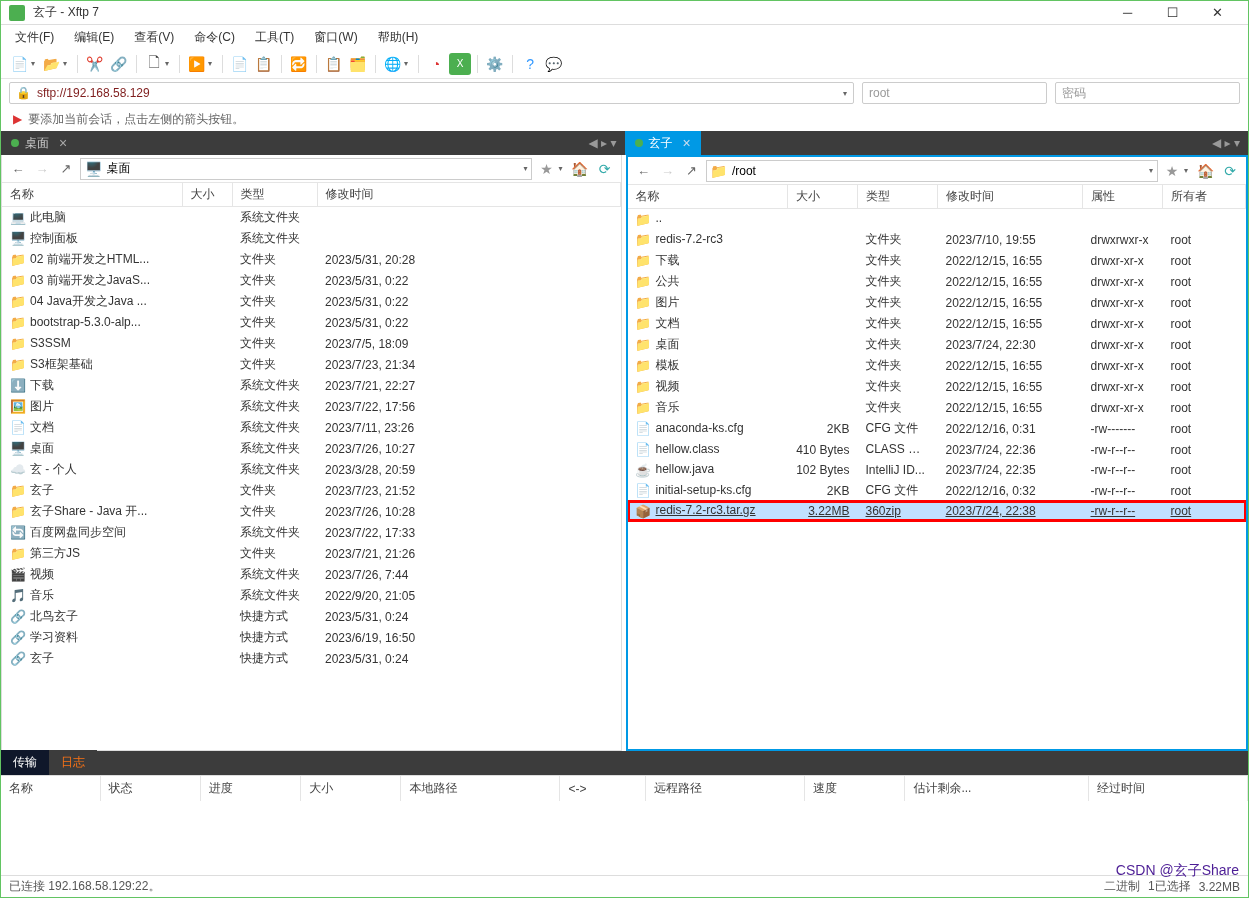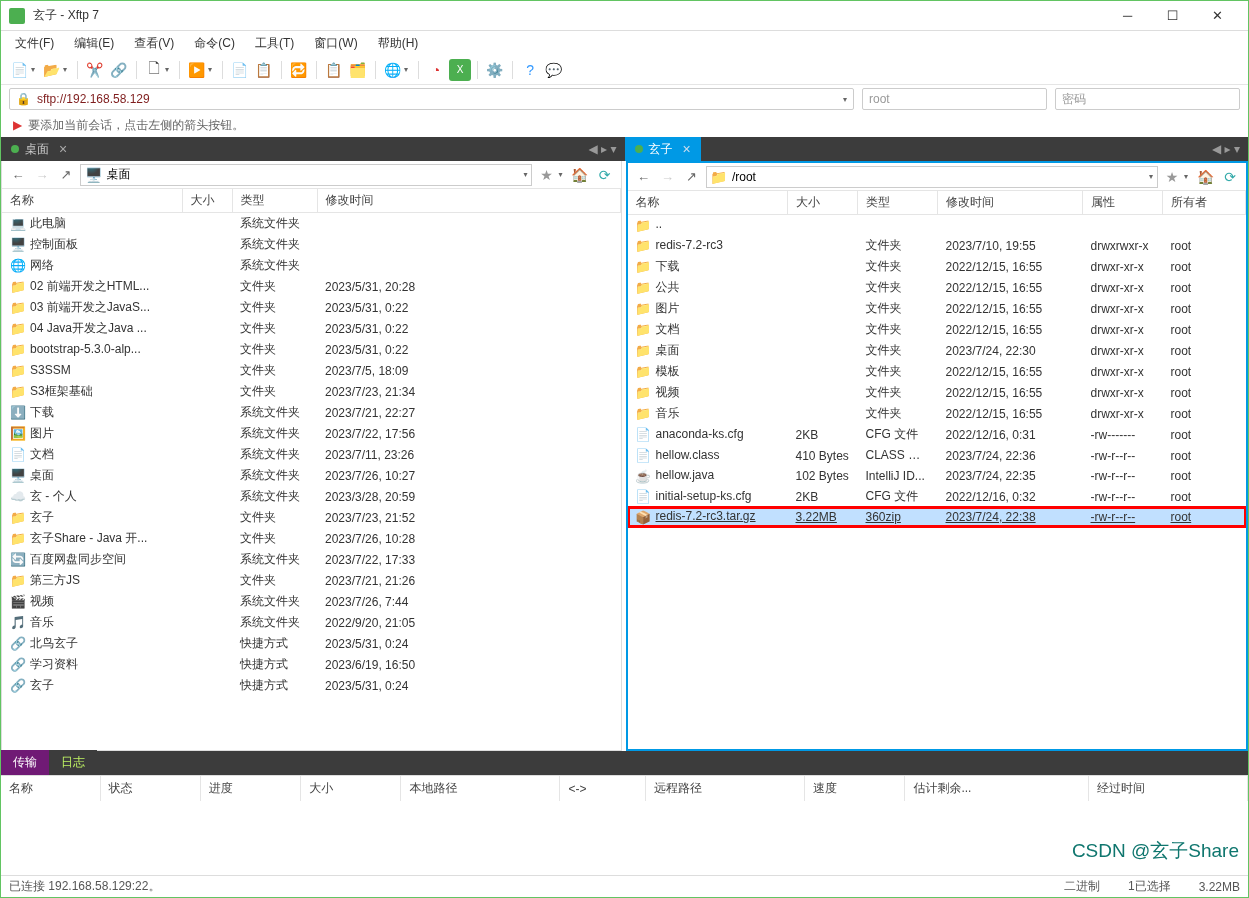--- a/index.html
+++ b/index.html
@@ -1,18 +1,18 @@
 <!DOCTYPE html>
 <html><head>
 <meta charset="utf-8">
 <style>
   * { box-sizing: border-box; margin: 0; padding: 0; font-family: "Segoe UI", Tahoma, sans-serif; }
   body { background: #fff; width: 1249px; height: 898px; display: flex; flex-direction: column; font-size: 13px; color: #333; border: 1px solid #62c462; }
   
-  .titlebar { height: 30px; background: #fff; border-bottom: 1px solid #ddd; display: flex; align-items: center; padding: 0 8px; }
+  .titlebar { height: 24px; background: #fff; border-bottom: 1px solid #ddd; display: flex; align-items: center; padding: 0 8px; }
   .titlebar .logo { width: 16px; height: 16px; background: #4CAF50; border-radius: 2px; margin-right: 8px; }
   .titlebar .title { flex: 1; font-size: 12px; }
   .titlebar .winbtn { width: 45px; height: 28px; display: flex; align-items: center; justify-content: center; }
   
   .menubar { height: 24px; display: flex; align-items: center; padding: 0 8px; gap: 8px; }
   .menubar .menuitem { padding: 2px 6px; font-size: 12px; cursor: default; }
   
   .toolbar { height: 30px; display: flex; align-items: center; padding: 0 8px; gap: 2px; border-bottom: 1px solid #e5e5e5; }
   .toolbtn { width: 22px; height: 22px; display: flex; align-items: center; justify-content: center; border-radius: 2px; font-size: 14px; }
   .toolsep { width: 1px; height: 18px; background: #ddd; margin: 0 4px; }
@@ -49,34 +49,34 @@
   .navbar .pathbox .caret { font-size: 8px; color: #666; }
   .navbar .rightbtn { width: 20px; height: 20px; color: #999; display: flex; align-items: center; justify-content: center; font-size: 14px; }
   
   .filetable { flex: 1; overflow: auto; }
   .filetable table { width: 100%; border-collapse: collapse; font-size: 12px; table-layout: fixed; }
   .filetable th { text-align: left; padding: 3px 8px; border-right: 1px solid #e5e5e5; border-bottom: 1px solid #e5e5e5; font-weight: normal; color: #444; background: #fff; position: sticky; top: 0; }
   .filetable td { padding: 2px 8px; white-space: nowrap; overflow: hidden; text-overflow: ellipsis; }
   .filetable tr.highlight td { background: rgba(51, 153, 255, 0.3); text-decoration: underline; }
   .filetable tr.highlight-frame { outline: 3px solid #ff0000; outline-offset: -2px; }
   .filetable .icon { display: inline-flex; width: 16px; height: 16px; margin-right: 4px; vertical-align: middle; align-items: center; justify-content: center; font-size: 13px; }
-  .col-size { text-align: left; }
+  .col-size { text-align: right; }
   
   .logtabs { height: 24px; background: #3c3c3c; display: flex; align-items: flex-end; }
-  .logtabs .logtab { padding: 4px 12px; font-size: 12px; color: #bef264; background: #3c3c3c; }
-  .logtabs .logtab.active { color: #fff; background: #701a75; }
+  .logtabs .logtab { padding: 4px 12px; font-size: 12px; color: #f97316; background: #3c3c3c; }
+  .logtabs .logtab.active { color: #fff; background: #0f172a; }
   
   .logtable { height: 100px; border-top: 1px solid #ddd; }
   .logtable table { width: 100%; border-collapse: collapse; font-size: 12px; }
   .logtable th { text-align: left; padding: 4px 8px; border-right: 1px solid #e5e5e5; font-weight: normal; color: #444; }
   
   .statusbar { height: 22px; border-top: 1px solid #ddd; display: flex; align-items: center; padding: 0 8px; font-size: 12px; color: #555; }
   .statusbar .spacer { flex: 1; }
-  .statusbar .section { margin-left: 28px; }
-  .watermark { position: fixed; bottom: 34px; right: 10px; color: #0f766e; font-size: 19px; pointer-events: none; }
+  .statusbar .section { margin-left: 8px; }
+  .watermark { position: fixed; bottom: 18px; right: 10px; color: #4c1d95; font-size: 14px; pointer-events: none; }
   .right-pane-border { border: 2px solid #0099e5 !important; }
 </style>
 </head>
 <body>
 
 <div class="titlebar">
   <div class="logo"></div>
   <div class="title">玄子 - Xftp 7</div>
   <div class="winbtn">─</div>
   <div class="winbtn">☐</div>
@@ -203,26 +203,20 @@
           </thead>
         <tbody id="left-body">
             <tr>
               <td><span class="icon">💻</span>此电脑</td>
               <td class="col-size"></td>
               <td>系统文件夹</td>
               <td></td>
             </tr>
             <tr>
               <td><span class="icon">🖥️</span>控制面板</td>
-              <td class="col-size"></td>
-              <td>系统文件夹</td>
-              <td></td>
-            </tr>
-            <tr>
-              <td><span class="icon">🌐</span>网络</td>
               <td class="col-size"></td>
               <td>系统文件夹</td>
               <td></td>
             </tr>
             <tr>
               <td><span class="icon">📁</span>02 前端开发之HTML...</td>
               <td class="col-size"></td>
               <td>文件夹</td>
               <td>2023/5/31, 20:28</td>
             </tr>

